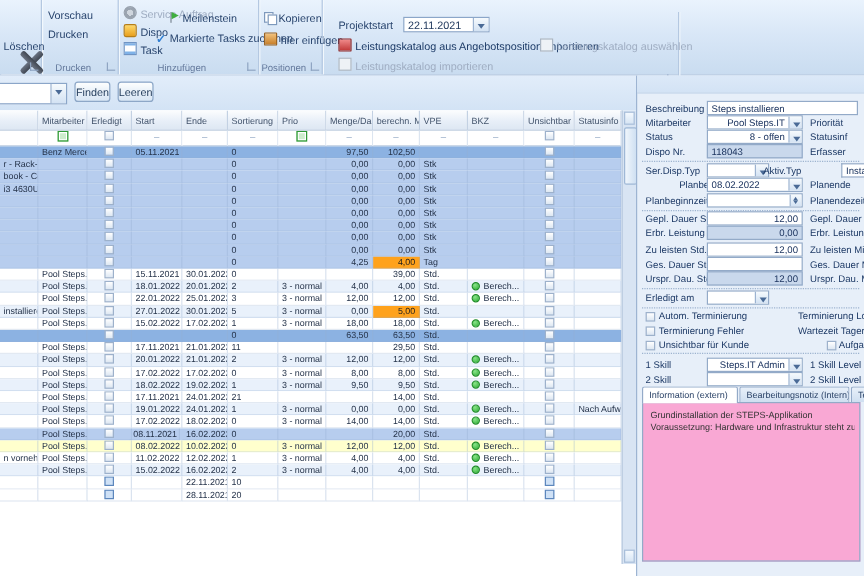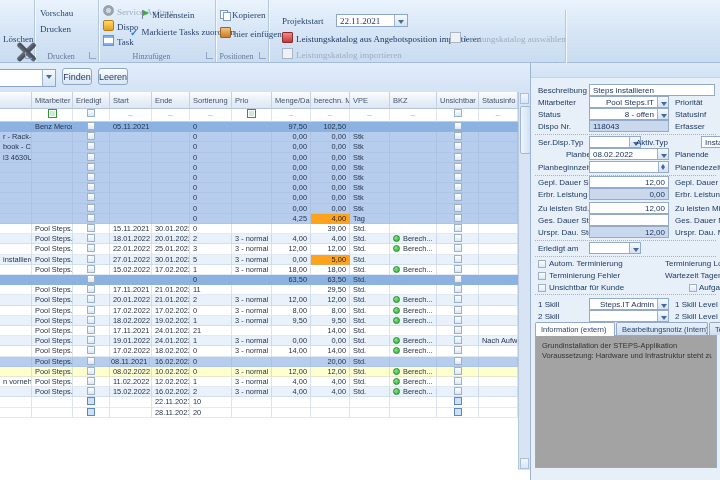--- a/index.html
+++ b/index.html
@@ -1,21 +1,21 @@
 <!DOCTYPE html>
 <html><head>
 <meta charset="utf-8">
 <style>
   html,body{margin:0;padding:0;background:#999;}
   #app{position:relative;width:720px;height:480px;overflow:hidden;background:#fff;
        font-family:"Liberation Sans",sans-serif;-webkit-font-smoothing:antialiased;}
   
   .ribbon{position:absolute;left:0;top:0;width:720px;height:62px;
           background:linear-gradient(#eaf3fd,#d9e7f7 45%,#c9dcf0);border-bottom:1px solid #a4bcd9;}
-  .rgroup{position:absolute;top:0;height:62px;border-right:1px solid #b4c8e1;box-shadow:1px 0 0 #f2f8fd;font-family:Liberation Serif, serif;}
+  .rgroup{position:absolute;top:0;height:62px;border-right:1px solid #b4c8e1;box-shadow:1px 0 0 #f2f8fd;}
   .glabel{position:absolute;bottom:1px;left:0;right:10px;text-align:center;font-size:8px;color:#64799c;white-space:nowrap;}
   .launcher{position:absolute;right:2px;bottom:3px;width:6px;height:6px;
             border-left:1px solid #8fa5c3;border-bottom:1px solid #8fa5c3;}
   .rbtn{position:absolute;font-size:9px;color:#29456e;white-space:nowrap;cursor:default;}
   .rbtn .ic{display:inline-block;vertical-align:-1px;margin-right:3px;}
   .dis{color:#9fadc2;}
   .xbars{position:absolute;left:13px;top:7px;width:20px;height:20px;}
   .xbars:before,.xbars:after{content:"";position:absolute;left:8px;top:-1px;width:5px;height:24px;
       background:linear-gradient(90deg,#6a7382,#3f4651);border-radius:2px;}
   .xbars:before{transform:rotate(45deg);} .xbars:after{transform:rotate(-45deg);}
@@ -81,21 +81,21 @@
   .pfield.num{text-align:right;}
   .pfield .ddbtn{width:10px;}
   .spin{position:absolute;right:0;top:0;bottom:0;width:9px;background:linear-gradient(#f6fafd,#d3e2f3);border-left:1px solid #9cb3d1;}
   .spin:before{content:"";position:absolute;left:2px;top:2px;border-left:2px solid transparent;border-right:2px solid transparent;border-bottom:3px solid #4a6a96;}
   .spin:after{content:"";position:absolute;left:2px;bottom:2px;border-left:2px solid transparent;border-right:2px solid transparent;border-top:3px solid #4a6a96;}
   .psep{position:absolute;left:4px;right:4px;height:0;border-top:1px dotted #9db3cf;}
   .pcb{position:absolute;width:8px;height:8px;box-sizing:border-box;border:1px solid #9db1cb;background:linear-gradient(#fff,#dde7f2);}
   .tab{position:absolute;height:13px;box-sizing:border-box;font-size:7.5px;color:#2c4468;padding:2px 5px 0 5px;white-space:nowrap;overflow:hidden;
        background:linear-gradient(#e8f0f9,#cfdff1);border:1px solid #93aac8;border-bottom:none;border-radius:2px 2px 0 0;}
   .tab.active{background:#fff;height:14px;z-index:2;}
-  .infobox{position:absolute;left:4px;width:182px;background:#a3a3a3;border:1px solid #93aac8;box-sizing:border-box;z-index:1;}
+  .infobox{position:absolute;left:4px;width:182px;background:#f9a8d4;border:1px solid #93aac8;box-sizing:border-box;z-index:1;}
   .infoline{font-size:7.5px;color:#333;line-height:9.5px;white-space:nowrap;overflow:hidden;}
 </style>
 </head>
 <body>
 
 <div id="app">
 
   <div class="ribbon">
     <div class="rgroup" style="left:0;width:34px;">
       <div class="rbtn" style="left:3px;top:34px;">

